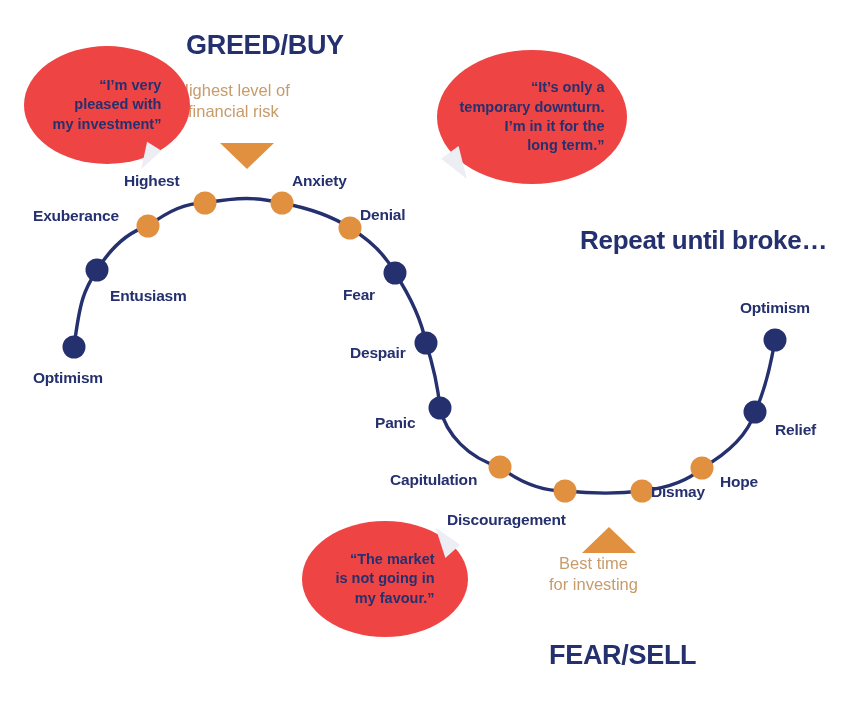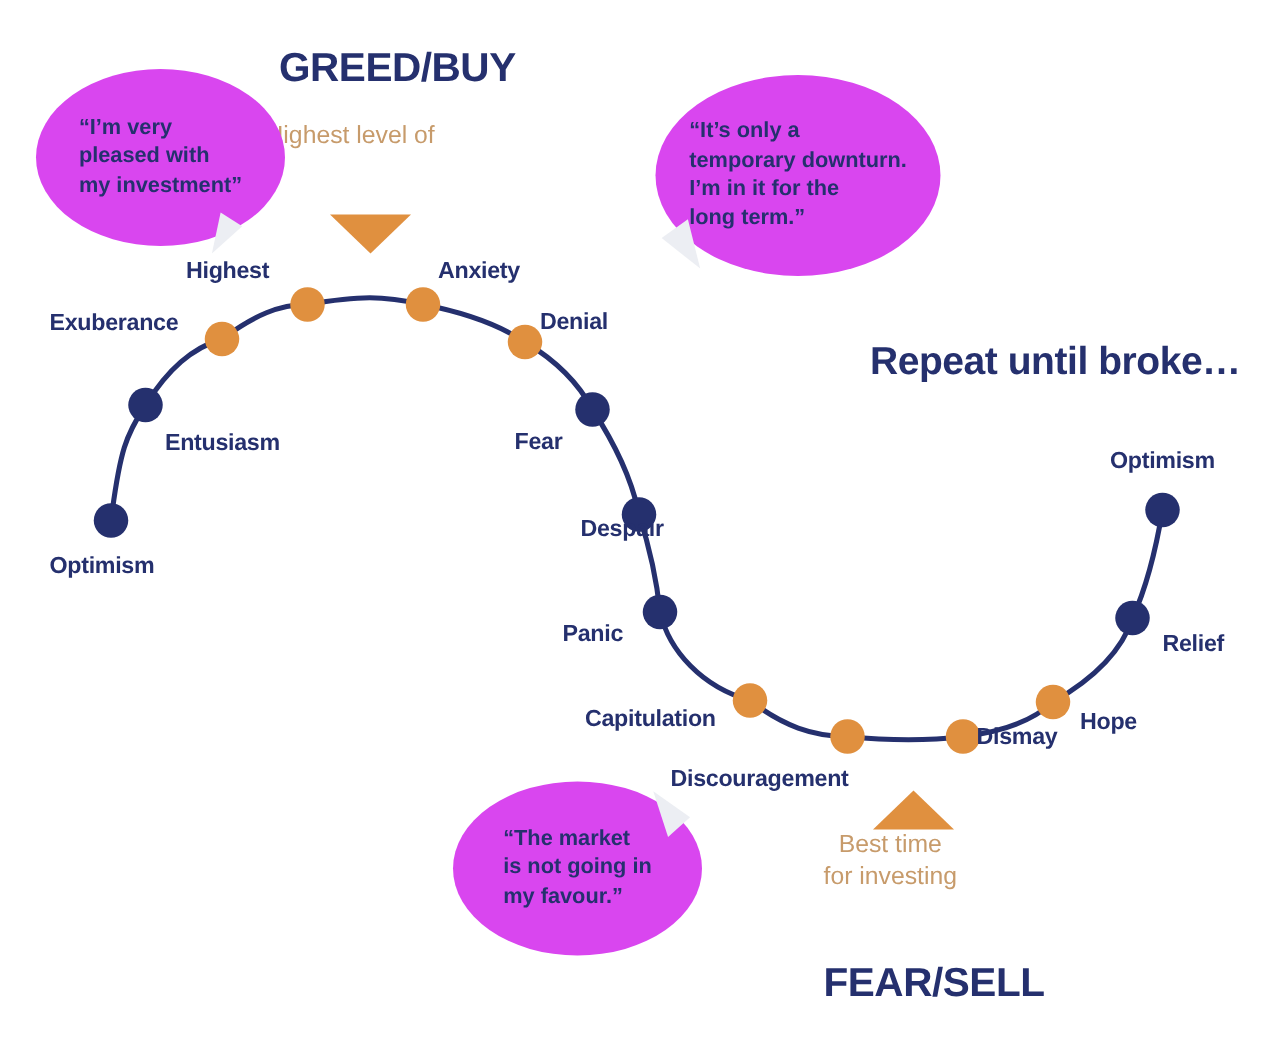--- a/index.html
+++ b/index.html
@@ -67,27 +67,27 @@
   #highest-risk-note {
     left: 177px;
     top: 80px;
   }
   #best-time-note {
     left: 549px;
     top: 553px;
   }
   .bubble {
     position: absolute;
-    background: #d946ef;
+    background: #ef4444;
     border-radius: 50%;
     color: #25306e;
     font-weight: bold;
     font-size: 14.5px;
     line-height: 1.33;
-    text-align: left;
+    text-align: right;
     display: flex;
     align-items: center;
     justify-content: center;
   }
   .bubble span {
     display: block;
     padding: 0 8px;
     white-space: pre-line;
   }
   .bubble-tail {
@@ -198,34 +198,35 @@
   </svg>
 
   <div id="node-labels">
       <div class="node-label" style="left: 33px; top: 370px;">Optimism</div>
       <div class="node-label" style="left: 110px; top: 288px;">Entusiasm</div>
       <div class="node-label" style="left: 33px; top: 208px;">Exuberance</div>
       <div class="node-label" style="left: 124px; top: 173px;">Highest</div>
       <div class="node-label" style="left: 292px; top: 173px;">Anxiety</div>
       <div class="node-label" style="left: 360px; top: 207px; text-align: center;">Denial</div>
       <div class="node-label" style="left: 343px; top: 287px;">Fear</div>
-      <div class="node-label" style="left: 350px; top: 345px; margin-left: 37px;">Despair</div>
+      <div class="node-label" style="left: 350px; top: 345px;">Despair</div>
       <div class="node-label" style="left: 375px; top: 415px;">Panic</div>
       <div class="node-label" style="left: 390px; top: 472px;">Capitulation</div>
       <div class="node-label" style="left: 447px; top: 512px;">Discouragement</div>
       <div class="node-label" style="left: 651px; top: 484px;">Dismay</div>
       <div class="node-label" style="left: 720px; top: 474px;">Hope</div>
       <div class="node-label" style="left: 775px; top: 422px;">Relief</div>
       <div class="node-label" style="left: 740px; top: 300px;">Optimism</div>
     </div>
 
   <div class="heading" id="greed-buy-heading">GREED/BUY</div>
 
   <div class="risk-note" id="highest-risk-note">
     <div>Highest level of</div>
+    <div>financial risk</div>
   </div>
 
   <div class="tri" id="triangle-down"></div>
 
   <div class="tri" id="triangle-up"></div>
 
   <div class="risk-note" id="best-time-note">
     <div>Best time</div>
     <div>for investing</div>
   </div>

